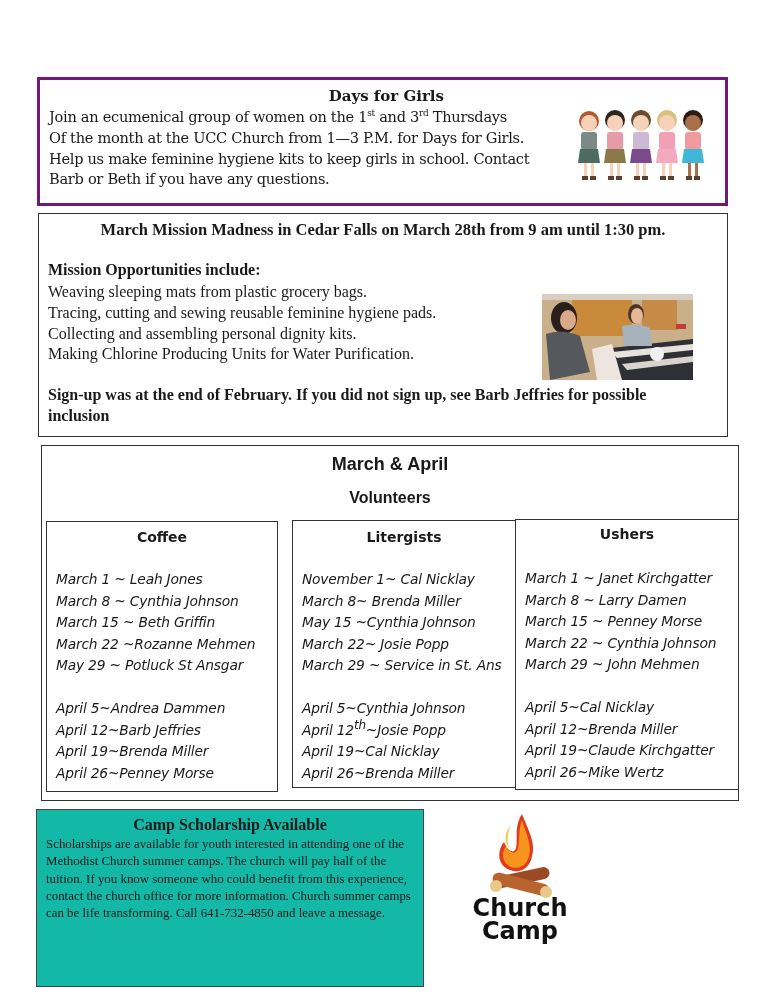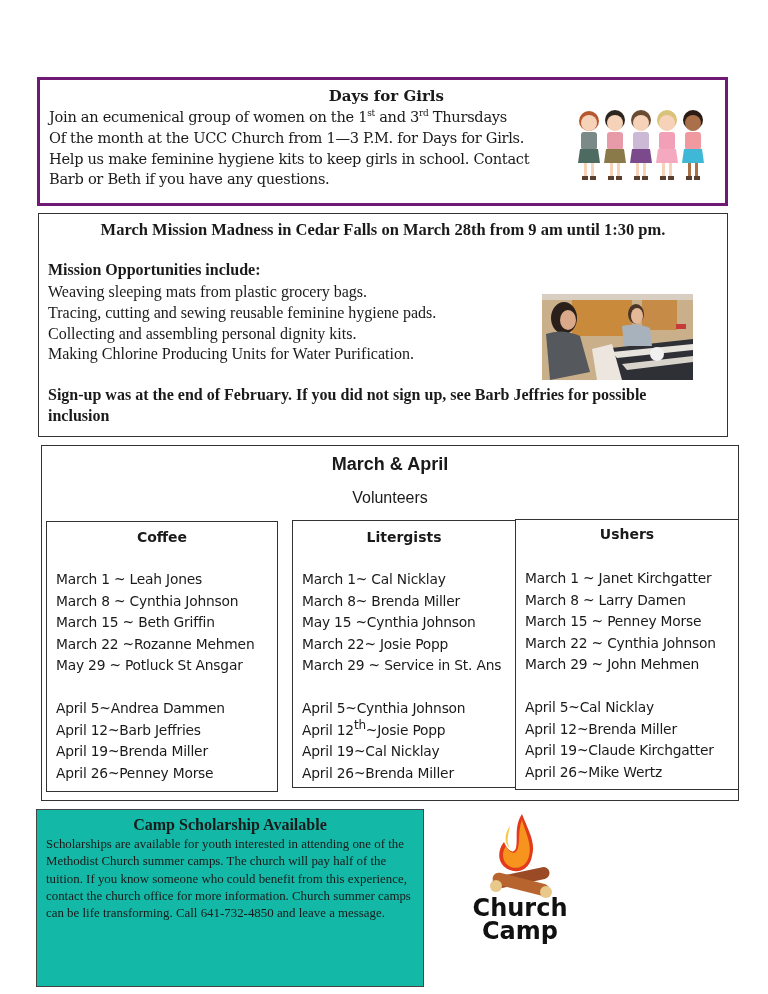--- a/index.html
+++ b/index.html
@@ -17,25 +17,25 @@
     #mm { left: 38px; top: 213px; width: 690px; height: 224px; border: 1.5px solid #333; background: #fff; }
     #mm .headline { position: absolute; left: 0; right: 0; top: 6px; text-align: center; font-family: "Liberation Serif", serif; font-weight: bold; font-size: 16.5px; }
     #mm .sub { position: absolute; left: 9px; top: 47px; font-family: "Liberation Serif", serif; font-weight: bold; font-size: 16px; }
     #mm .items { position: absolute; left: 9px; top: 68px; font-family: "Liberation Serif", serif; font-size: 16px; line-height: 20.8px; white-space: nowrap; }
     #mm .signup { position: absolute; left: 9px; top: 170px; width: 660px; font-family: "Liberation Serif", serif; font-weight: bold; font-size: 16px; line-height: 21px; }
     #photo { left: 542px; top: 294px; width: 151px; height: 86px; overflow: hidden; }
 
     
     #vol { left: 41px; top: 445px; width: 698px; height: 356px; border: 1.5px solid #333; background: #fff; }
     #vol .heading { position: absolute; left: 0; right: 0; top: 8px; text-align: center; font-family: "Liberation Sans", sans-serif; font-weight: bold; font-size: 18px; }
-    #vol .subheading { position: absolute; left: 0; right: 0; top: 43px; text-align: center; font-family: "Liberation Sans", sans-serif; font-size: 16px; }
+    #vol .subheading { position: absolute; left: 0; right: 0; top: 43px; text-align: center; font-family: "Liberation Sans", sans-serif; font-size: 16px; font-weight: bold; }
 
     .col { position: absolute; border: 1.5px solid #333; background: #fff; box-sizing: border-box; font-family: "DejaVu Sans", sans-serif; }
     .col .col-title { position: absolute; left: 0; right: 0; text-align: center; font-weight: bold; font-size: 14px; }
-    .col .entries { position: absolute; left: 9px; font-size: 13.8px; line-height: 21.5px; white-space: nowrap; letter-spacing: -0.2px; }
+    .col .entries { position: absolute; left: 9px; font-size: 13.8px; line-height: 21.5px; white-space: nowrap; letter-spacing: -0.2px; font-style: italic; }
     .col .entries .gap { height: 21.5px; }
     .col .entries sup { font-size: 12px; vertical-align: 6px; line-height: 0; }
     #col-coffee { left: 46px; top: 521px; width: 232px; height: 271px; }
     #col-coffee .col-title { top: 7px; }
     #col-coffee .entries { top: 47px; }
     #col-lit { left: 292px; top: 520px; width: 224px; height: 268px; }
     #col-lit .col-title { top: 8px; }
     #col-lit .entries { top: 48px; }
     #col-ush { left: 515px; top: 519px; width: 224px; height: 271px; border-left: 1.5px solid #333; }
     #col-ush .col-title { top: 6px; }
@@ -163,21 +163,21 @@
     <div>April 5~Andrea Dammen</div>
     <div>April 12~Barb Jeffries</div>
     <div>April 19~Brenda Miller</div>
     <div>April 26~Penney Morse</div>
   </div>
 </div>
 
 <div id="col-lit" class="col">
   <div class="col-title">Litergists</div>
   <div class="entries">
-    <div>March 1~ Cal Nicklay</div>
+    <div>November 1~ Cal Nicklay</div>
     <div>March 8~ Brenda Miller</div>
     <div>May 15 ~Cynthia Johnson</div>
     <div>March 22~ Josie Popp</div>
     <div>March 29 ~ Service in St. Ans</div>
     <div class="gap"></div>
     <div>April 5~Cynthia Johnson</div>
     <div><span>April 12</span><sup>th</sup><span>~Josie Popp</span></div>
     <div>April 19~Cal Nicklay</div>
     <div>April 26~Brenda Miller</div>
   </div>

